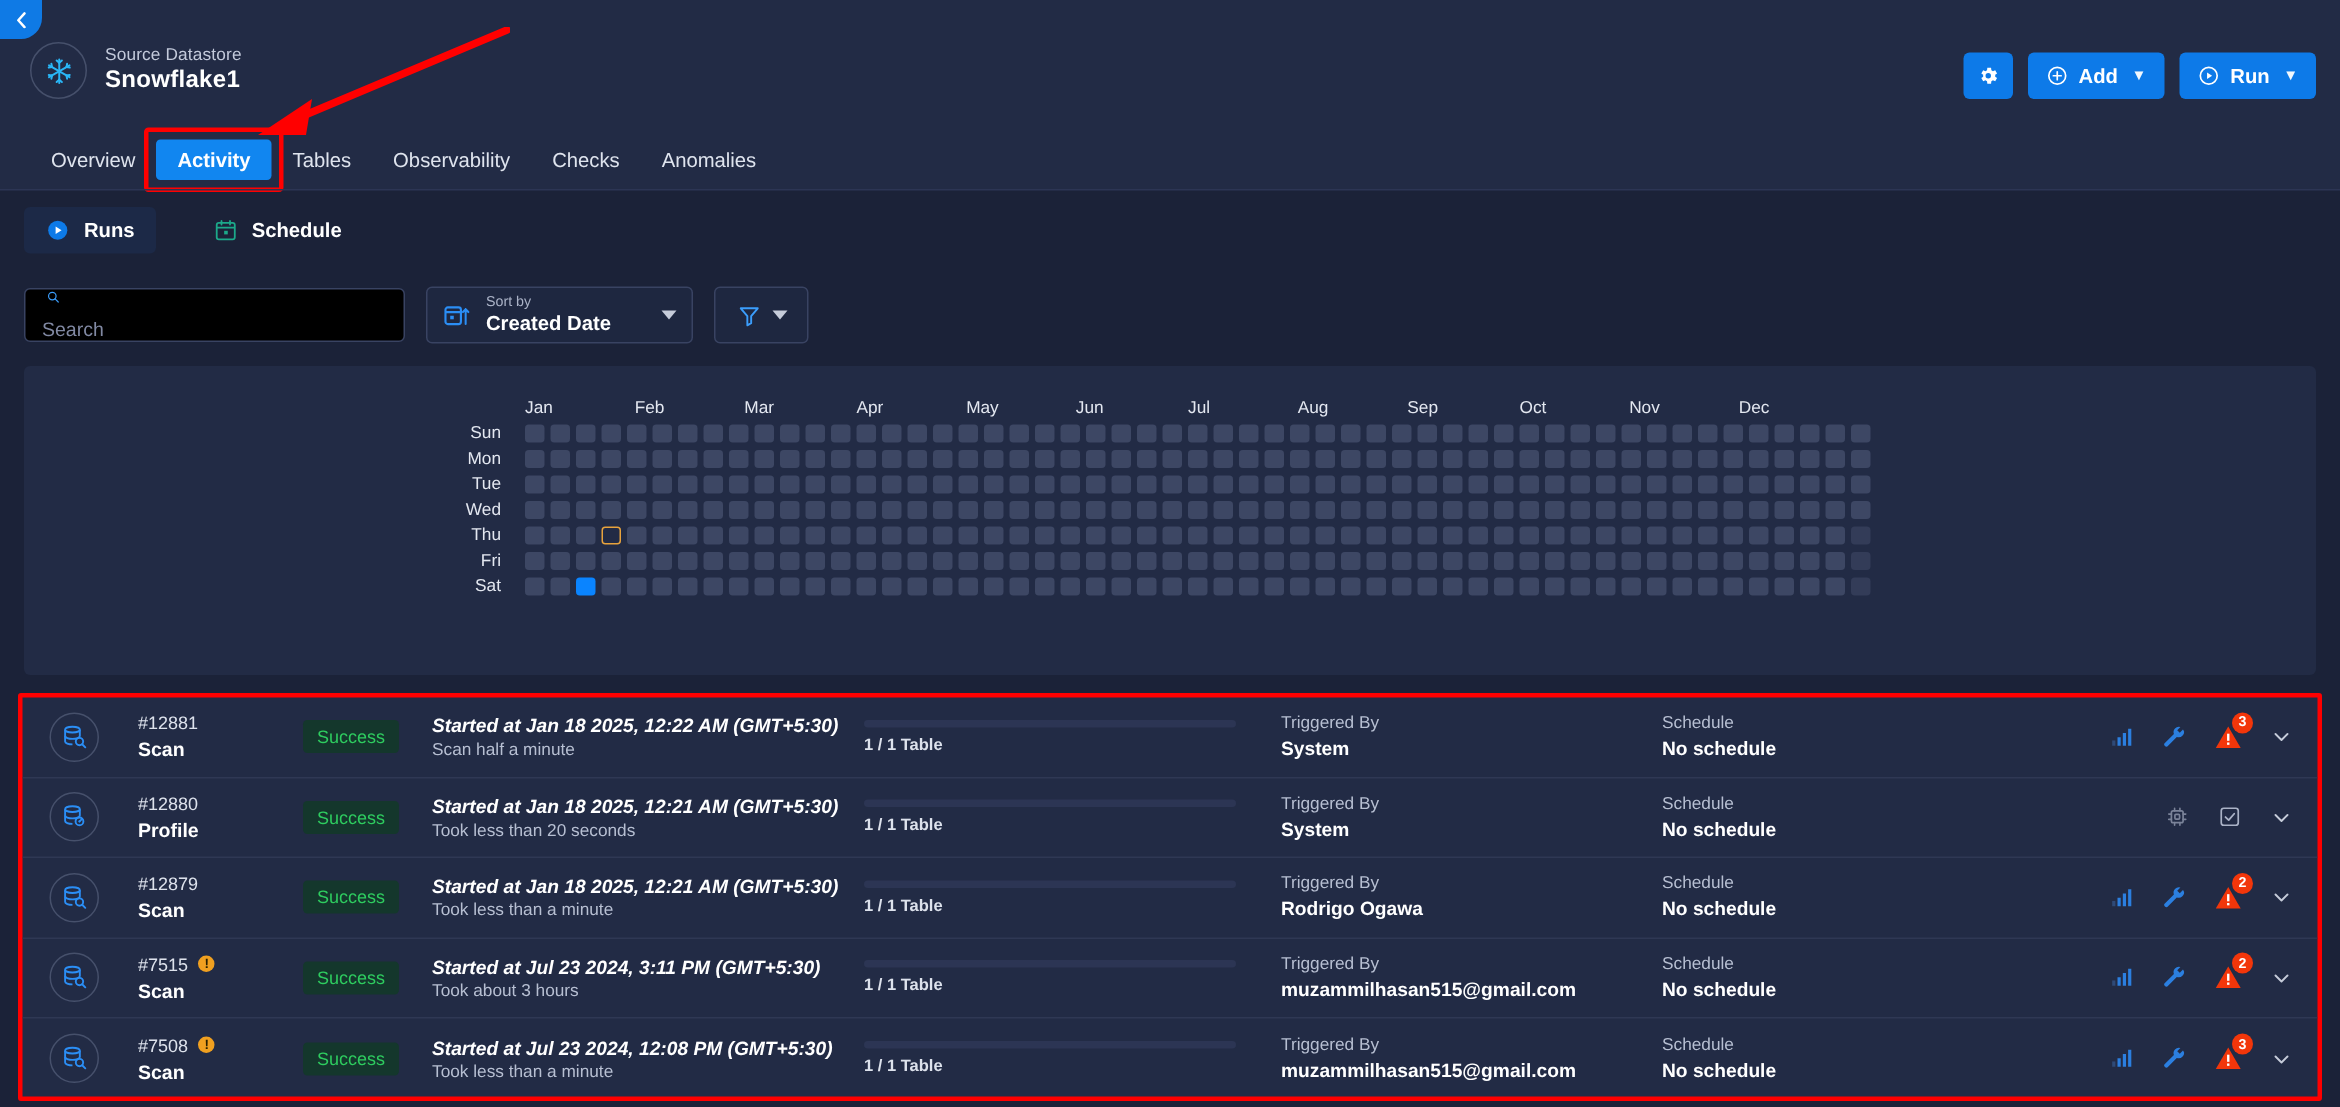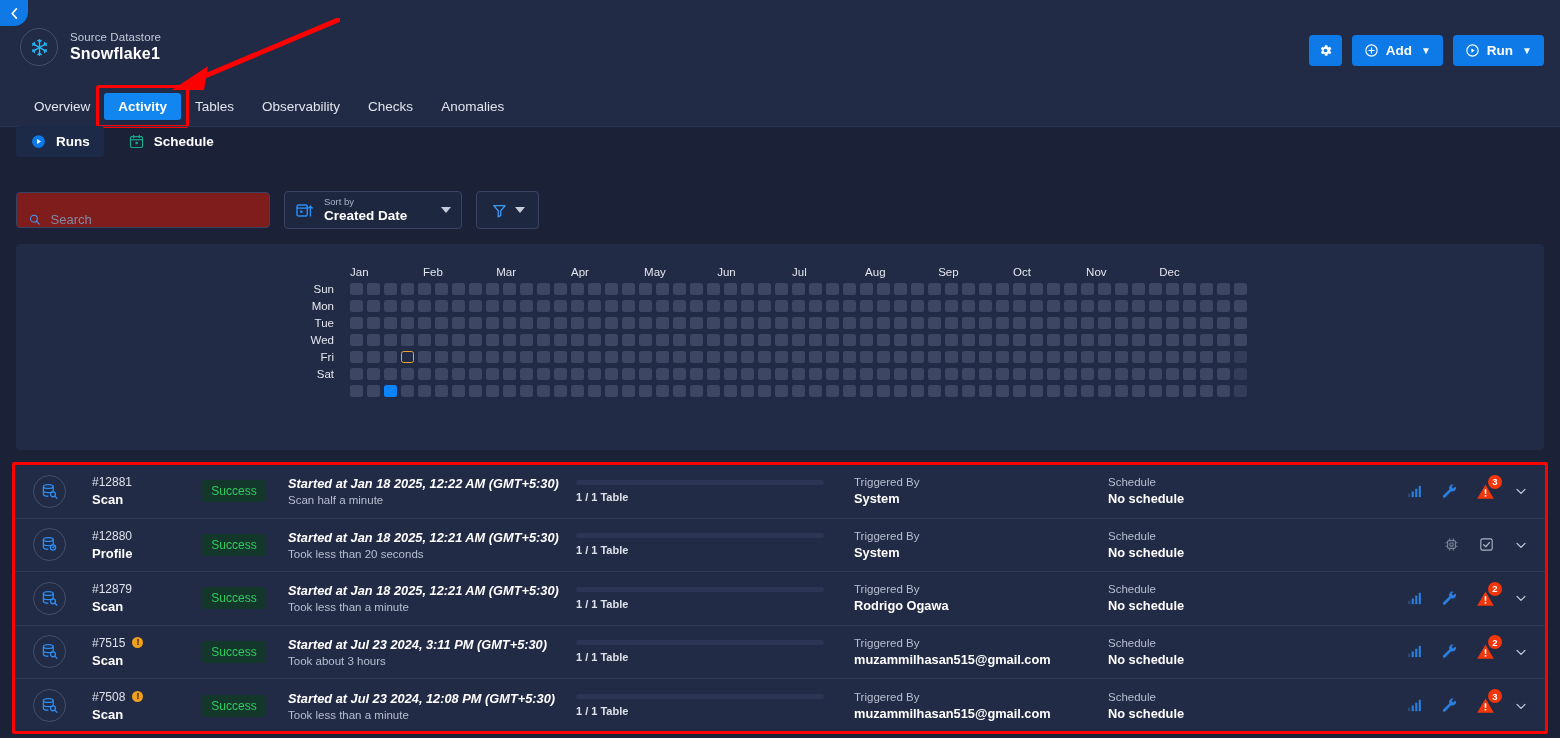--- a/index.html
+++ b/index.html
@@ -44,30 +44,30 @@
   .tab { font-size: 13.5px; color: #dfe4ee; padding: 6px 14px; border-radius: 3px; cursor: pointer; font-weight: normal; }
   .tab.active { background: #1186f0; color: #fff; font-weight: bold; }
   .tab-hl { position: relative; }
   .tab-hl::after {
     content: ""; position: absolute; left: -8px; top: -8px; right: -8px; bottom: -8px;
     border: 3px solid #ff0000; border-radius: 3px; pointer-events: none;
   }
   .hdr-divider { position: absolute; left: 0; top: 126px; width: 100%; height: 1px; background: #2c3554; }
 
   
-  .subtabs { position: absolute; left: 16px; top: 126px; display: flex; gap: 10px; align-items: center; }
+  .subtabs { position: absolute; left: 16px; top: 138px; display: flex; gap: 24px; align-items: center; }
   .subtab { display: flex; align-items: center; gap: 9px; padding: 7px 14px; border-radius: 4px;
             font-size: 13.5px; font-weight: bold; color: #ffffff; cursor: pointer; }
   .subtab.active { background: #1c2947; }
 
   
   .filterbar { position: absolute; left: 16px; top: 191px; display: flex; gap: 14px; align-items: center; }
   .search-box {
-    width: 254px; height: 36px; border: 1px solid #394362; border-radius: 4px; background: #7f1d1d;
-    display: flex; align-items: flex-end; gap: 9px; padding: 0 11px;
+    width: 254px; height: 36px; border: 1px solid #394362; border-radius: 4px; background: #000000;
+    display: flex; align-items: flex-start; gap: 9px; padding: 0 11px; flex-direction: column;
   }
   .search-box input {
     background: transparent; border: none; outline: none; color: #d7dce8;
     font-size: 13px; font-family: "Liberation Sans", sans-serif; width: 100%;
   }
   .search-box input::placeholder { color: #8189a3; }
   .sortby {
     width: 178px; height: 38px; border: 1px solid #394362; border-radius: 4px; background: #1e2740;
     display: flex; align-items: center; gap: 10px; padding: 0 10px; cursor: pointer;
   }
@@ -288,20 +288,21 @@
           <span class="hm-month" style="position: absolute; left: 588.2px;">Sep</span>
           <span class="hm-month" style="position: absolute; left: 663px;">Oct</span>
           <span class="hm-month" style="position: absolute; left: 736.1px;">Nov</span>
           <span class="hm-month" style="position: absolute; left: 809.2px;">Dec</span>
         </div>
       <div class="hm-daylabels" id="hm-daylabels">
           <div class="hm-daylabel">Sun</div>
           <div class="hm-daylabel">Mon</div>
           <div class="hm-daylabel">Tue</div>
           <div class="hm-daylabel">Wed</div>
+          <div class="hm-daylabel">Thu</div>
           <div class="hm-daylabel">Fri</div>
           <div class="hm-daylabel">Sat</div>
         </div>
       <div class="hm-grid" id="hm-grid">
           <div class="hm-row">
             <div class="hm-cell"></div>
             <div class="hm-cell"></div>
             <div class="hm-cell"></div>
             <div class="hm-cell"></div>
             <div class="hm-cell"></div>

